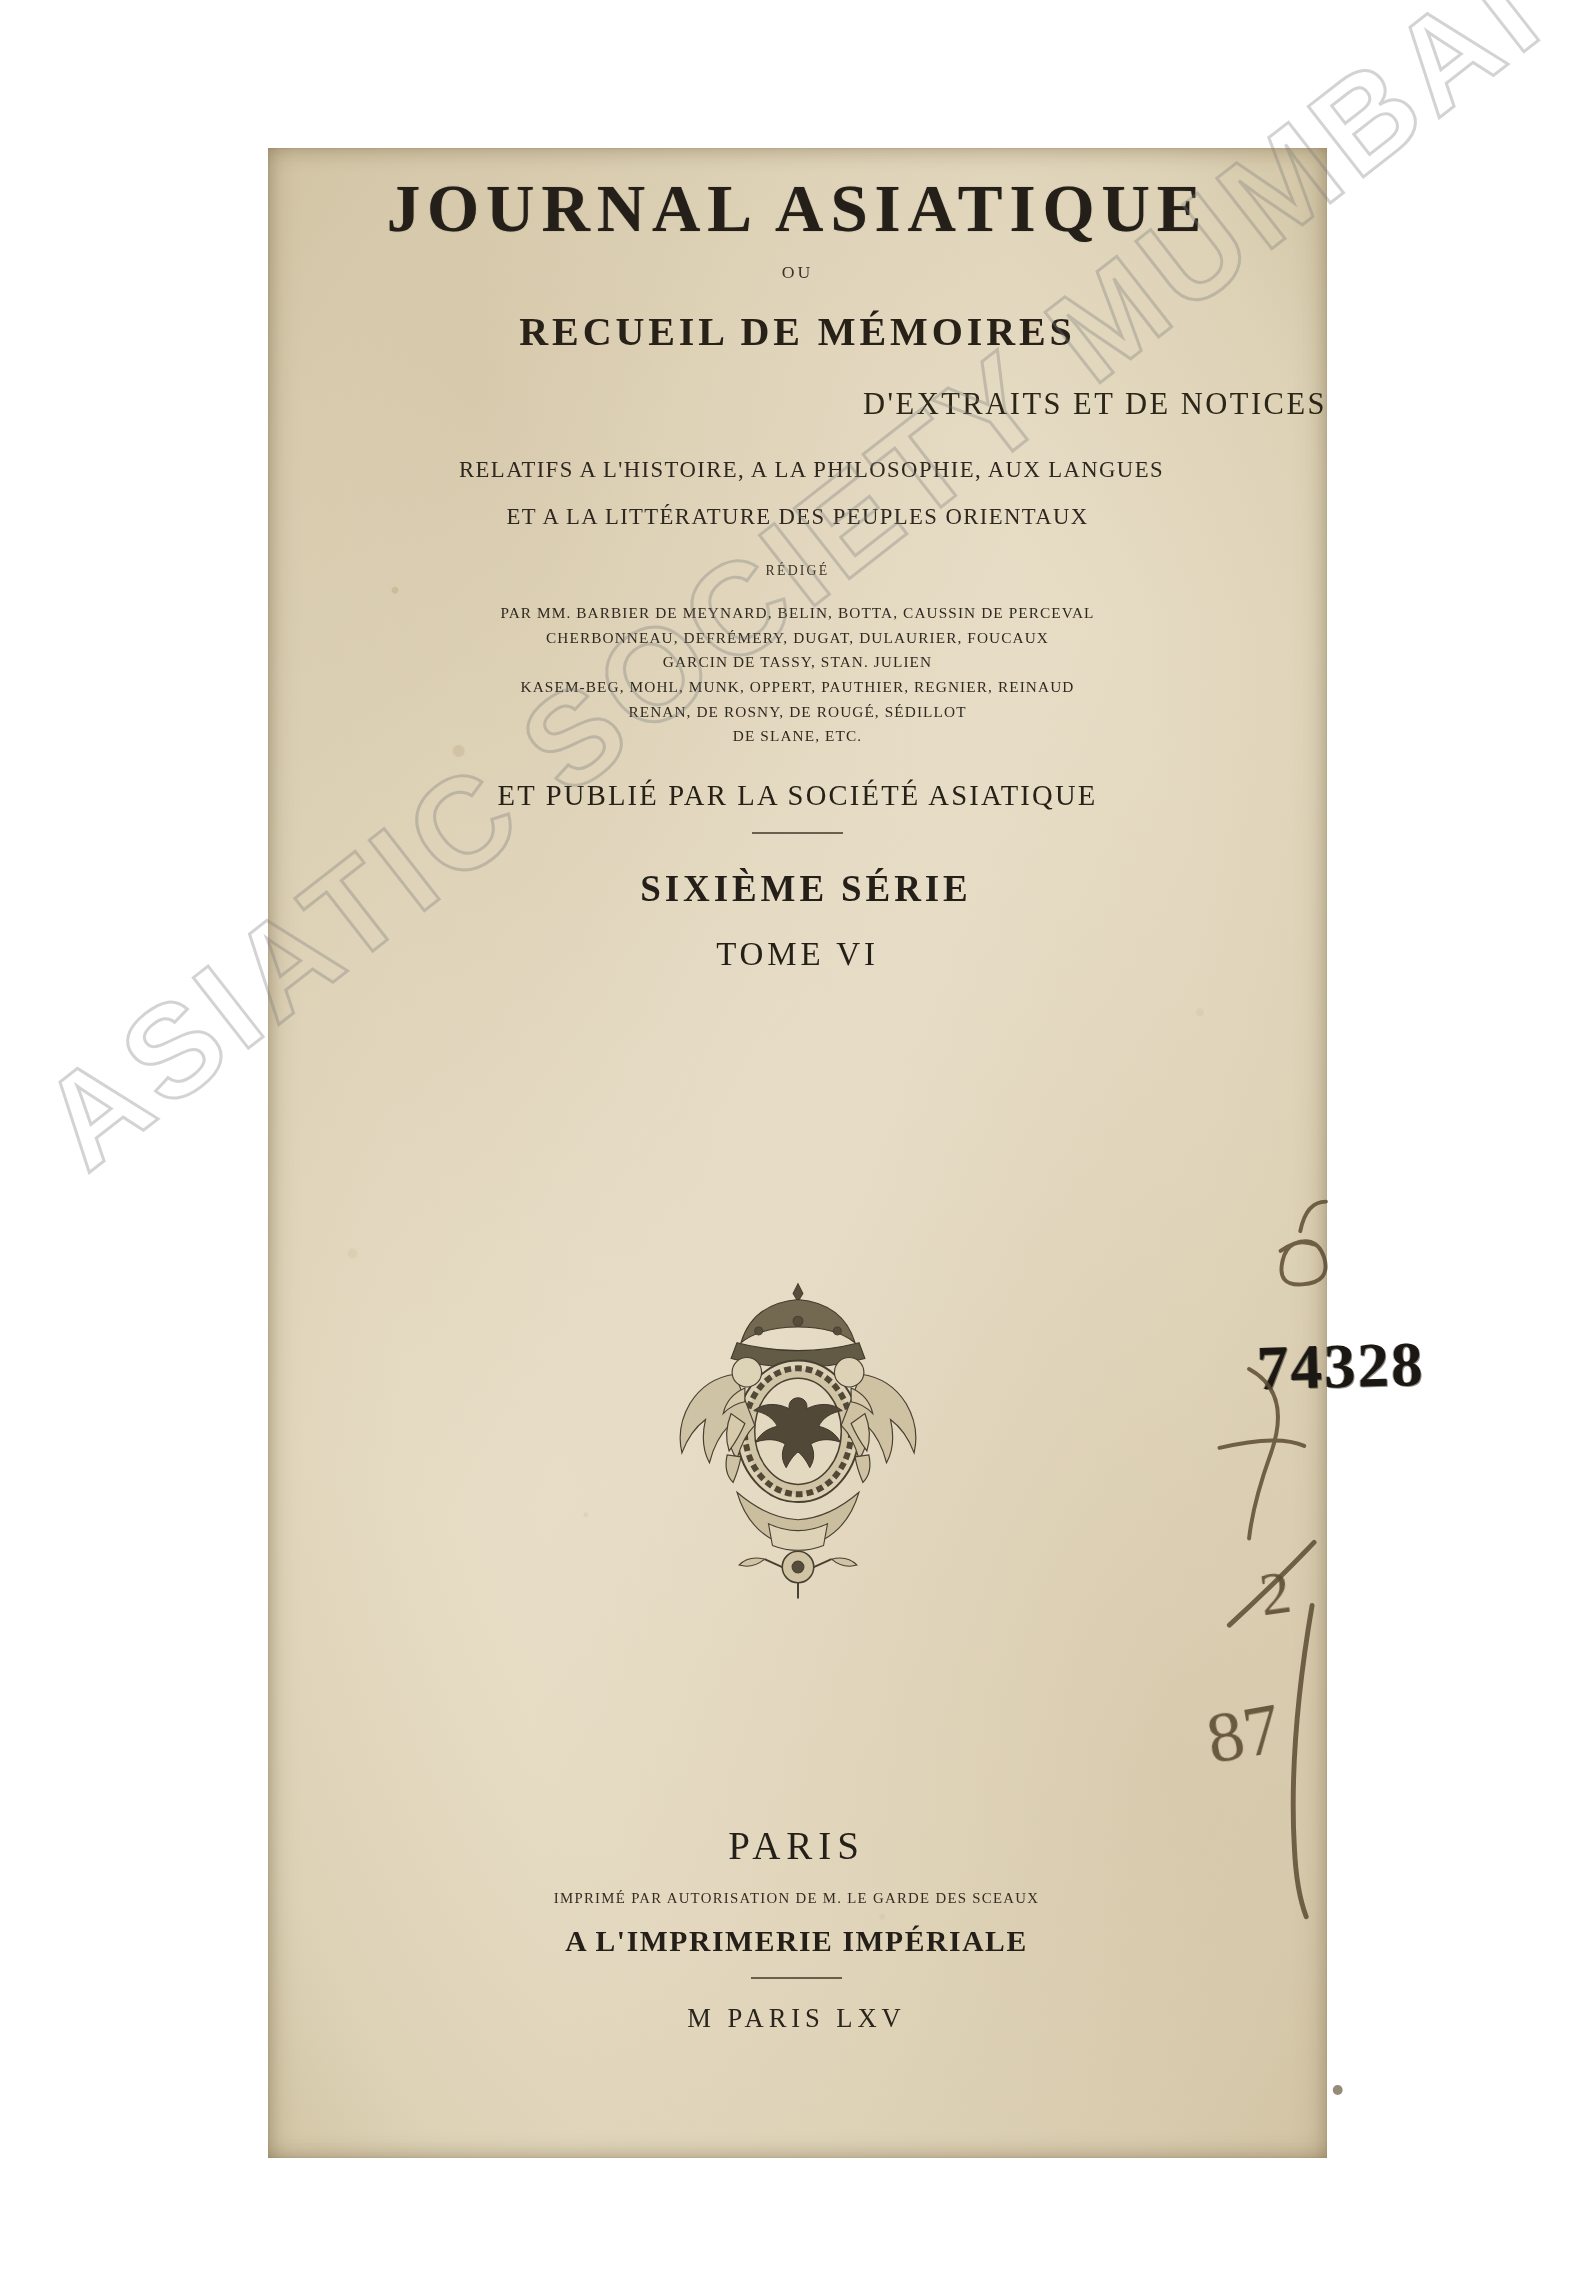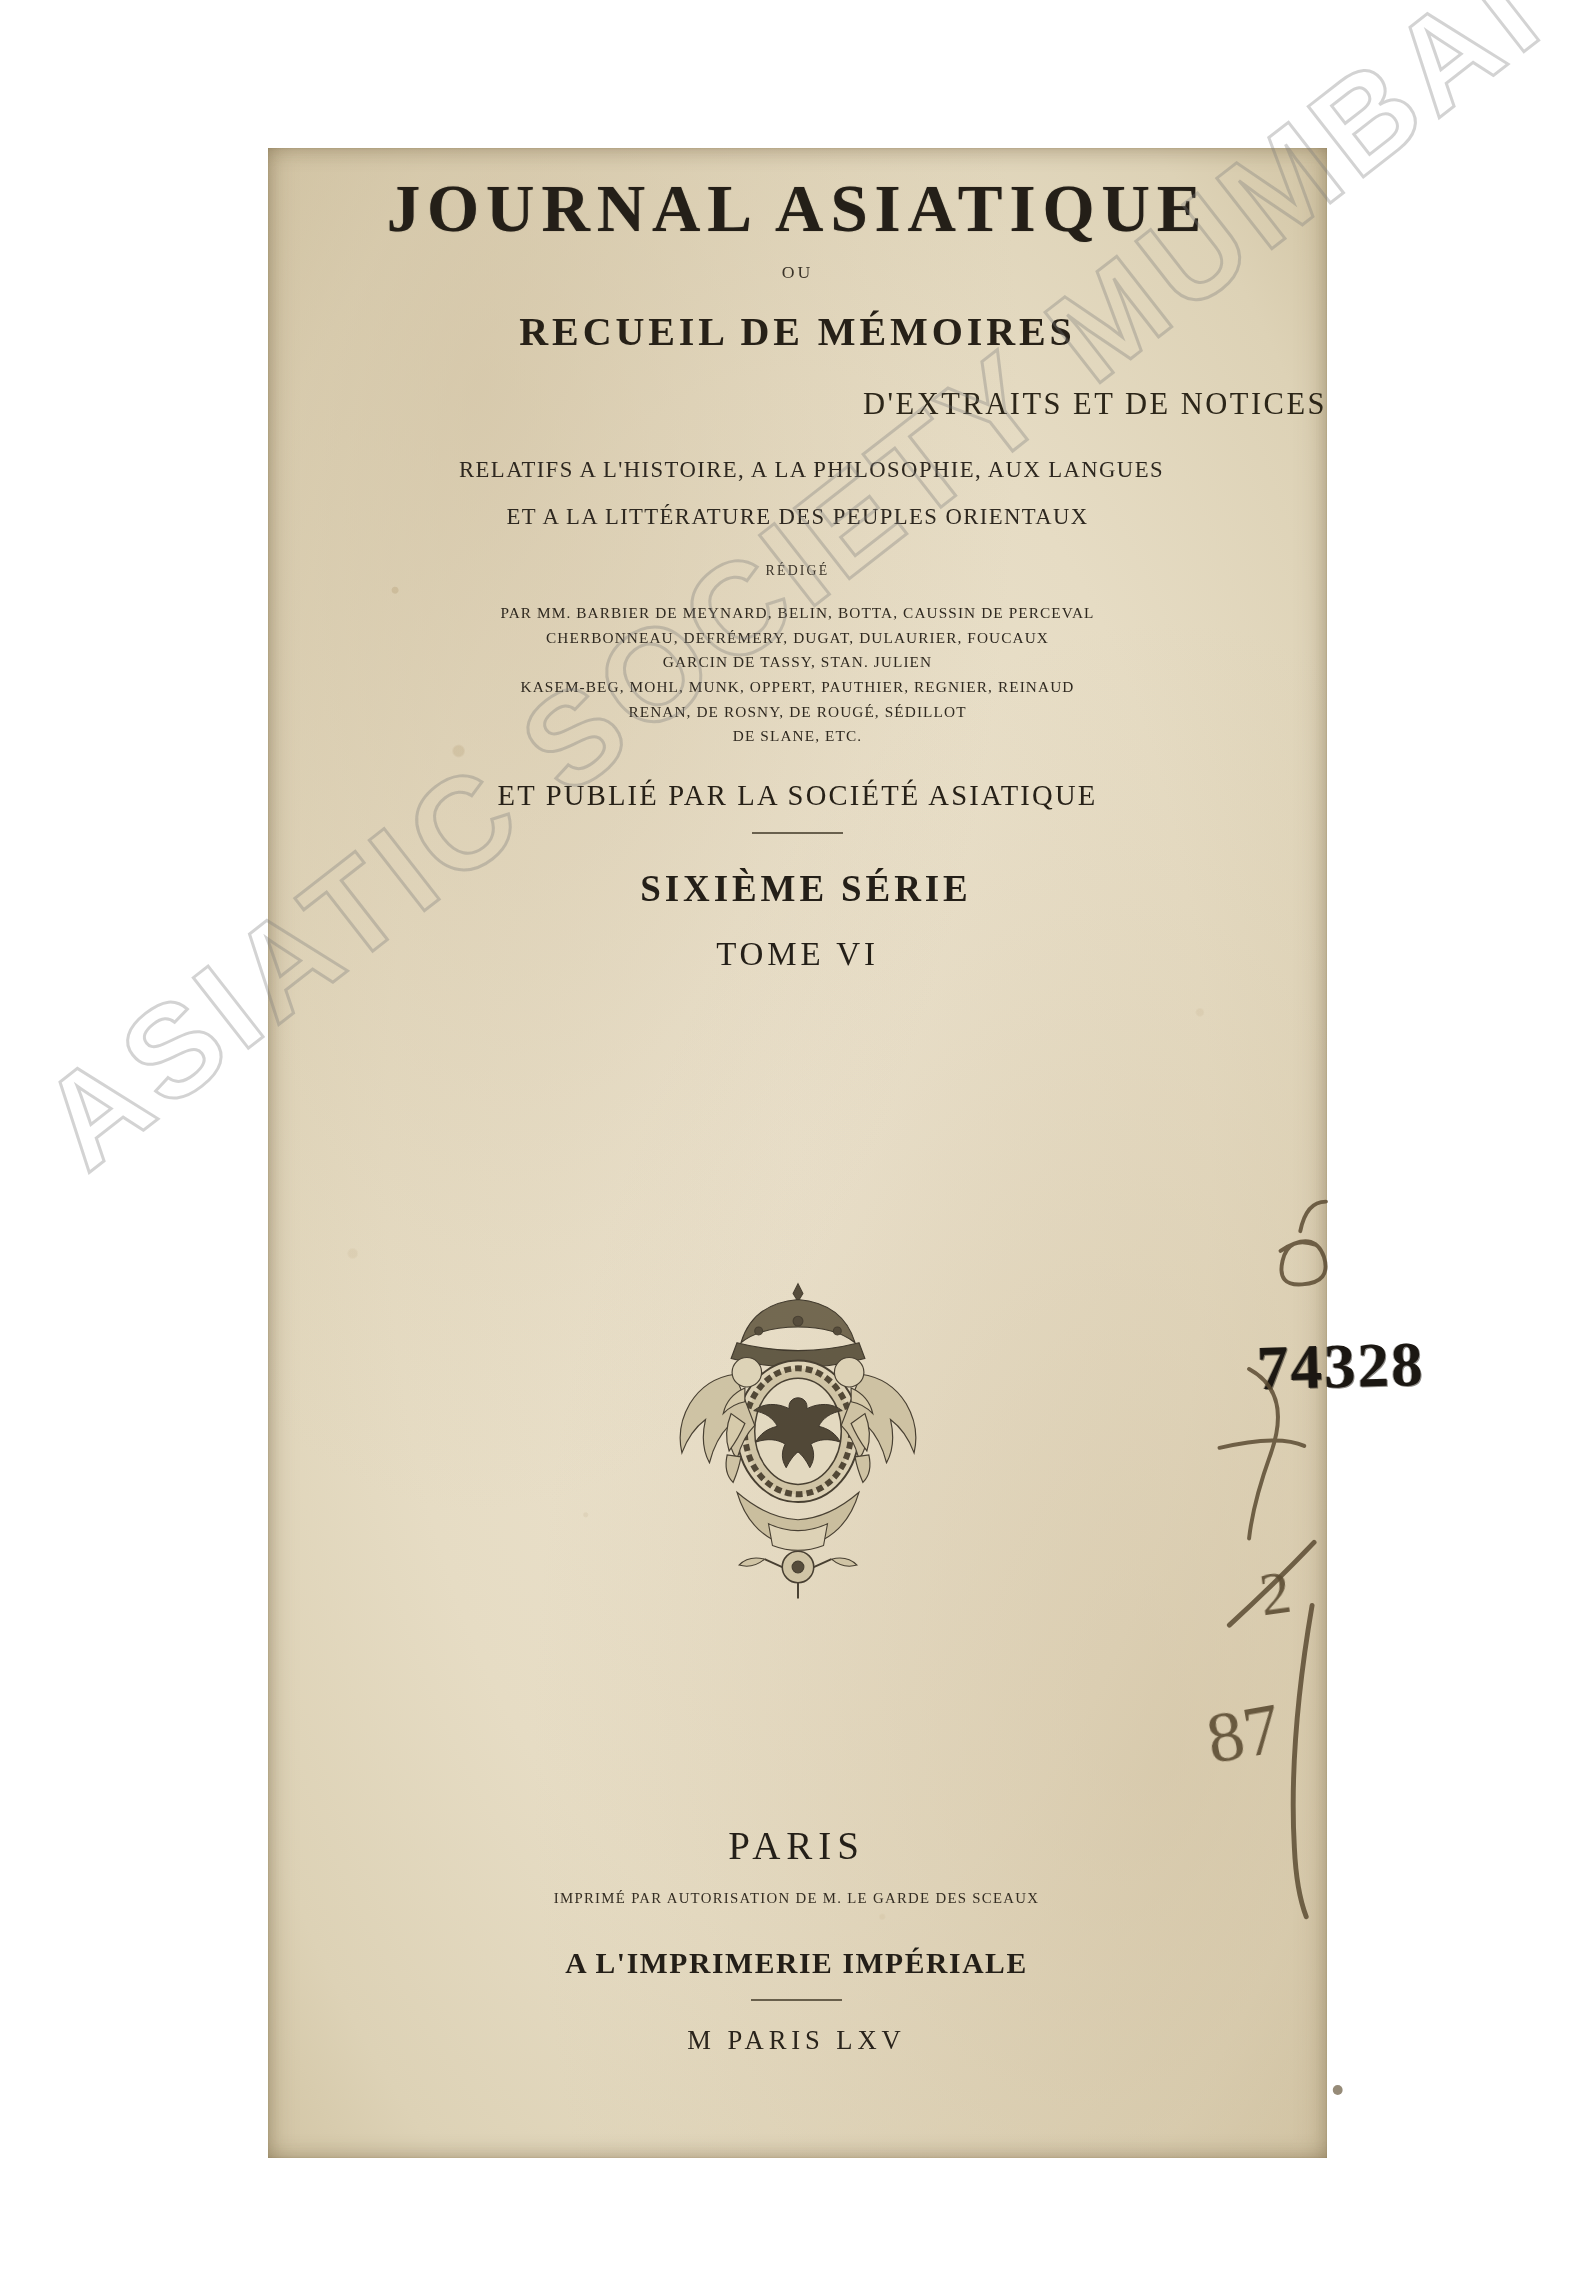--- a/index.html
+++ b/index.html
@@ -173,21 +173,21 @@
   #authorisation {
     font-size: 14.8px;
     letter-spacing: 1.3px;
     margin-top: 21.7px;
     color: #332c22;
   }
   #printer {
     font-size: 29.6px;
     font-weight: 700;
     letter-spacing: 1.6px;
-    margin-top: 40px;
+    margin-top: 18px;
     color: #241f18;
     text-align: center;
   }
   #year {
     font-size: 26.6px;
     letter-spacing: 4.9px;
     margin-top: 23.6px;
     color: #2a241c;
   }
 

